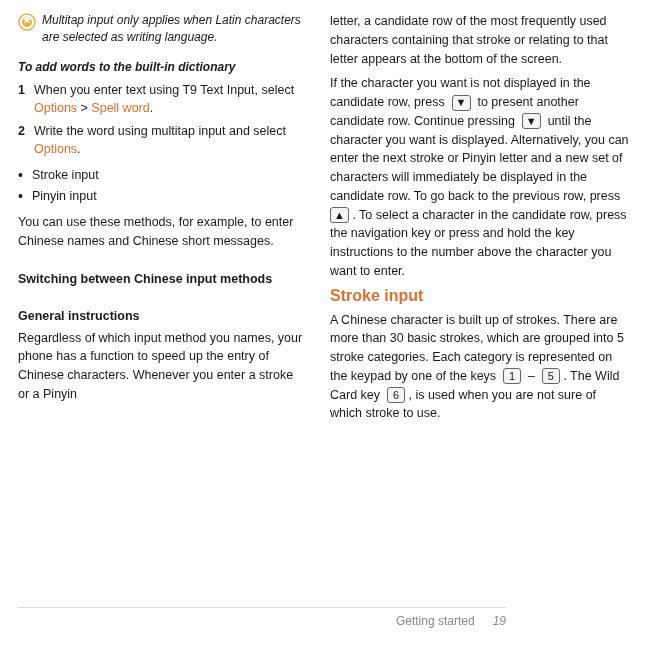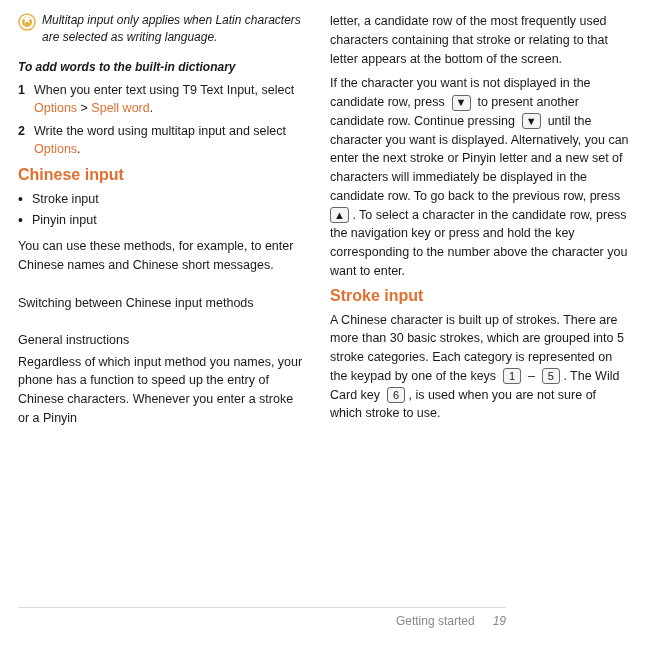--- a/index.html
+++ b/index.html
@@ -131,21 +131,21 @@
 
     .bullet-dot {
       width: 14px;
       flex-shrink: 0;
       font-size: 14px;
       margin-top: -1px;
     }
 
     .subsection-heading {
       font-size: 12.5px;
-      font-weight: normal;
+      font-weight: bold;
       margin-bottom: 3px;
       margin-top: 20px;
       line-height: 1.4;
     }
 
     .kbd-inline {
       display: inline-flex;
       align-items: center;
       justify-content: center;
       border: 1px solid #666;
@@ -210,21 +210,20 @@
         <li>
           <span class="list-number">1</span>
           <span>When you enter text using T9 Text Input, select <span class="link-orange">Options</span> &gt; <span class="link-orange">Spell word</span>.</span>
         </li>
         <li>
           <span class="list-number">2</span>
           <span>Write the word using multitap input and select <span class="link-orange">Options</span>.</span>
         </li>
       </ol>
 
-      <h2 class="section-heading-orange">Chinese input</h2>
 
 
       <ul class="bullet-list">
         <li>
           <span class="bullet-dot">•</span>
           <span>Stroke input</span>
         </li>
         <li>
           <span class="bullet-dot">•</span>
           <span>Pinyin input</span>
@@ -244,21 +243,21 @@
 
       <p class="body-text">letter, a candidate row of the most frequently used characters containing that stroke or relating to that letter appears at the bottom of the screen.</p>
 
       <p class="body-text">
         <span>If the character you want is not displayed in the candidate row, press</span>
         &nbsp;<span class="kbd-inline">▼</span>&nbsp;
         <span>to present another candidate row. Continue pressing</span>
         &nbsp;<span class="kbd-inline">▼</span>&nbsp;
         <span>until the character you want is displayed. Alternatively, you can enter the next stroke or Pinyin letter and a new set of characters will immediately be displayed in the candidate row. To go back to the previous row, press</span>
         &nbsp;<span class="kbd-inline">▲</span>
-        <span>. To select a character in the candidate row, press the navigation key or press and hold the key corresponding to the number above the character you want to enter.</span>
+        <span>. To select a character in the candidate row, press the navigation key or press and hold the key instructions to the number above the character you want to enter.</span>
       </p>
 
       <h2 class="section-heading-orange">Stroke input</h2>
 
       <p class="body-text">
         <span>A Chinese character is built up of strokes. There are more than 30 basic strokes, which are grouped into 5 stroke categories. Each category is represented on the keypad by one of the keys</span>
         &nbsp;<span class="kbd-inline">1</span>
         &nbsp;<span>–</span>&nbsp;
         <span class="kbd-inline">5</span>
         <span>. The Wild Card key</span>

